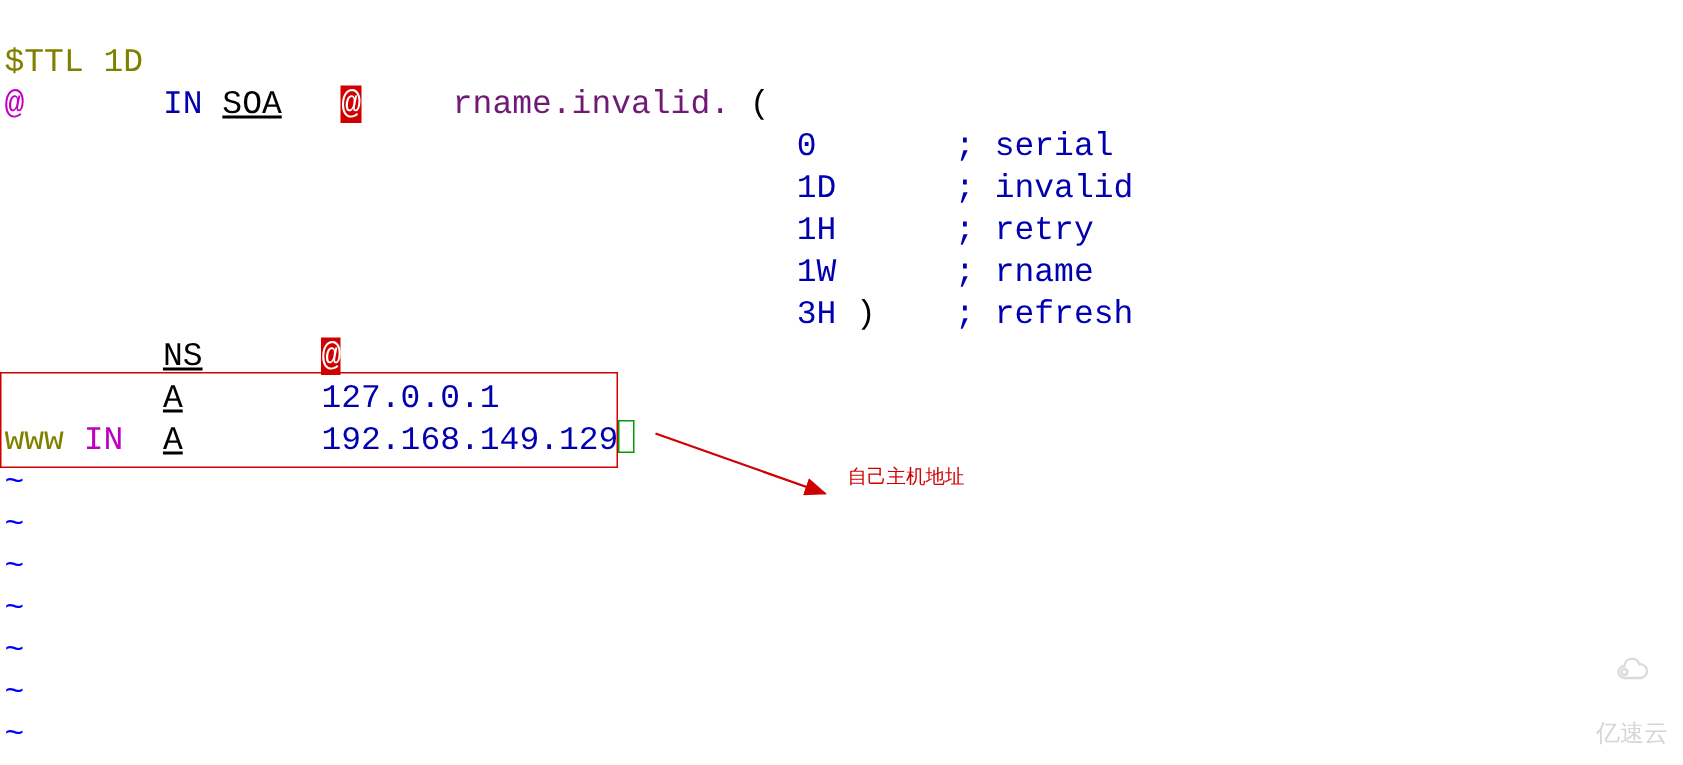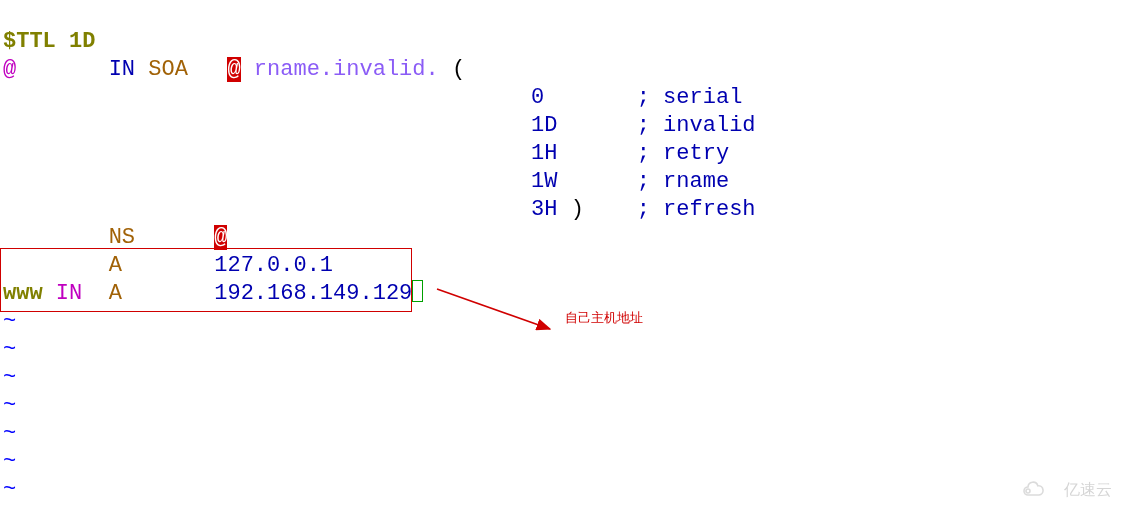--- a/index.html
+++ b/index.html
@@ -13,25 +13,25 @@
       white-space: pre;
       position: relative;
       overflow: hidden;
     }
     .code-area {
       position: absolute;
       top: 0;
       left: 0;
       padding: 0 3px;
     }
-    .t-olive   { color: #808000; font-weight: bold; }
+    .t-olive   { color: #808000; }
     .t-purple  { color: #c000c0; }
     .t-navy    { color: #0000b0; }
-    .t-green   { color: #a16207; }
-    .t-teal    { color: #8b5cf6; }
+    .t-green   { color: #000000; text-decoration: underline; }
+    .t-teal    { color: #701a75; margin-left: 48px; }
     .t-redinv  { color: #ffffff; background: #d00000; }
     .t-tilde   { color: #0000ff; }
     .t-black   { color: #000000; }
     .cursor    {
       display: inline-block;
       width: 11px;
       height: 22px;
       border: 1px solid #00a000;
       vertical-align: -3px;
     }
@@ -65,20 +65,21 @@
       position: absolute;
       right: 10px;
       bottom: 6px;
       display: flex;
       align-items: center;
       gap: 20px;
       opacity: 0.35;
       color: #888;
       font-family: "Microsoft YaHei", sans-serif;
       font-size: 16px;
+      flex-direction: column;
     }
     .watermark svg { display: block; }
   </style>
 </head>
 <body>
 
 
 
 <div class="code-area">
 <span><span class="t-olive">$TTL 1D</span></span>

